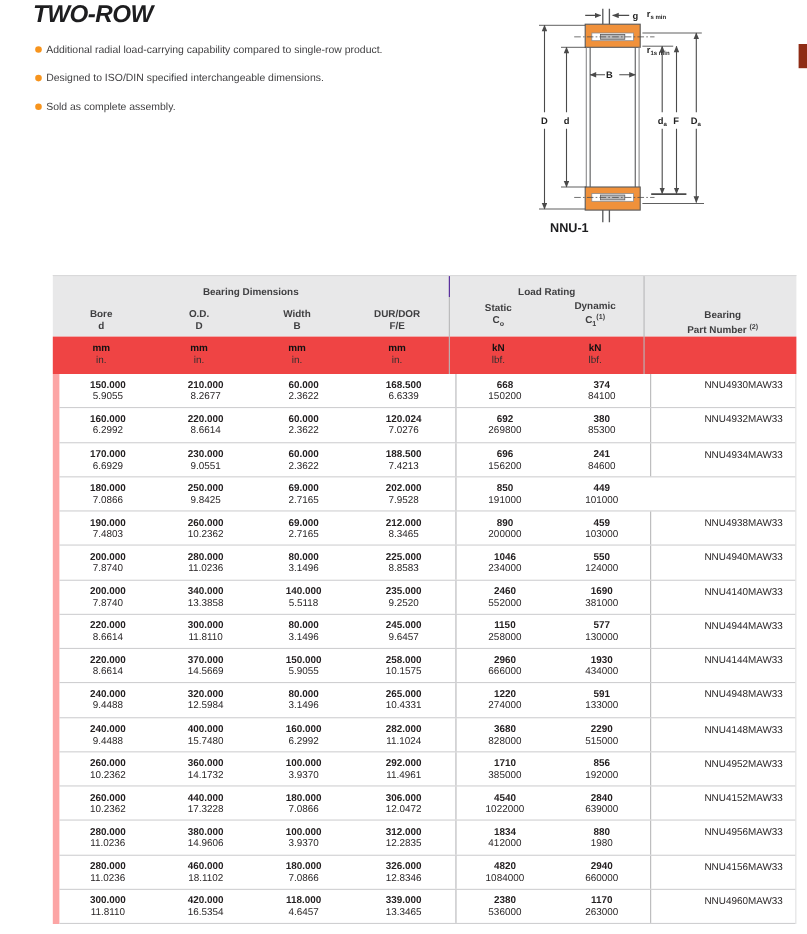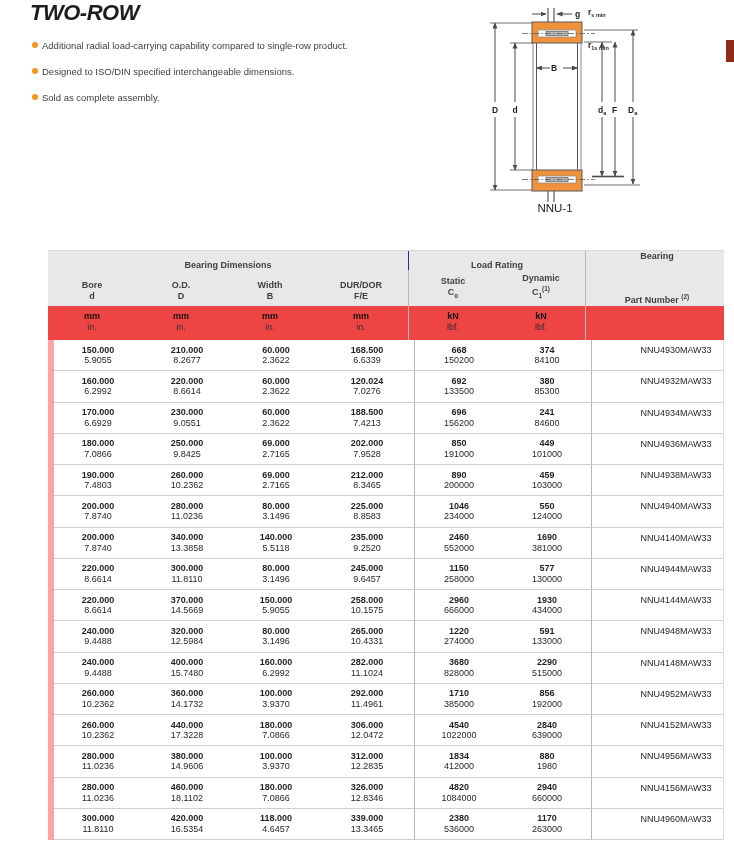--- a/index.html
+++ b/index.html
@@ -14,40 +14,40 @@
   }
   .bullets{position:absolute;left:32px;top:40px;margin:0;padding:0;list-style:none;width:430px;}
   .bullets li{position:relative;padding:0 0 0 10px;margin:0 0 15px 0;font-size:9.5px;color:#414042;line-height:11px;}
   .bullets .dot{position:absolute;left:0;top:2px;width:6px;height:6px;border-radius:50%;background:#F7941D;}
   
   .edge-tab{position:absolute;right:0;top:40px;width:8px;height:22px;background:#8F2C15;}
   
   .diagram{position:absolute;left:462px;top:4px;width:250px;height:212px;}
   .diagram svg{display:block;}
   .diag-caption{
-    position:absolute;left:38px;top:198px;width:110px;text-align:center;
-    font-size:11.5px;font-weight:400;color:#1d1d1f;
+    position:absolute;left:38px;top:198px;width:110px;
+    font-size:11.5px;font-weight:700;color:#1d1d1f;
   }
   
   .btable{
     position:absolute;left:28px;top:250px;width:676px;
     font-size:9px;
     padding-left:20px;
   }
   .hgrid,.ugrid,.trow{
     display:grid;
     grid-template-columns:88px 90px 88px 94px 89px 88px 143px;
   }
   .hgrid{background:#E8E8E9;border-top:1px solid #d9d9da;}
   .hcell{color:#3f3f41;text-align:center;}
   .g-dim{grid-column:1/5;grid-row:1;padding-top:9px;font-weight:700;}
   .g-load{grid-column:5/7;grid-row:1;padding-top:9px;font-weight:700;border-left:1px solid #4c1d95;}
   .g-part{
     grid-column:7;grid-row:1/3;border-left:1px solid #b7b7b9;
-    display:flex;flex-direction:column;justify-content:space-between;font-weight:700;line-height:11px;
+    display:flex;flex-direction:column;justify-content:flex-end;font-weight:700;line-height:11px;
   }
   .colhdr{grid-row:2;height:31px;display:flex;flex-direction:column;justify-content:flex-end;padding-bottom:5px;line-height:10.5px;font-weight:700;}
   .colhdr .sym{font-weight:700;}
   .c5{border-left:1px solid #b7b7b9;}
   .c7{border-left:1px solid #b7b7b9;}
   sub{font-size:6.5px;}
   sup{font-size:6.5px;}
   .ugrid{background:#ef4444;height:34px;}
   .ucell{text-align:center;padding-top:5px;line-height:11px;}
   .ucell .u1{font-weight:700;color:#111;}
@@ -254,21 +254,21 @@
     <div class="tcell">
           <div class="v1">60.000</div>
           <div class="v2">2.3622</div>
         </div>
     <div class="tcell">
           <div class="v1">120.024</div>
           <div class="v2">7.0276</div>
         </div>
     <div class="tcell c5">
           <div class="v1">692</div>
-          <div class="v2">133500</div>
+          <div class="v2">269800</div>
         </div>
     <div class="tcell">
           <div class="v1">380</div>
           <div class="v2">85300</div>
         </div>
     <div class="pcell c7"><span class="v2">NNU4932MAW33</span></div>
   </div>
       <div class="trow">
     <div class="tcell">
           <div class="v1">170.000</div>
@@ -314,21 +314,20 @@
           <div class="v2">7.9528</div>
         </div>
     <div class="tcell c5">
           <div class="v1">850</div>
           <div class="v2">191000</div>
         </div>
     <div class="tcell">
           <div class="v1">449</div>
           <div class="v2">101000</div>
         </div>
-    <div class="pcell c7"><span class="v2">NNU4936MAW33</span></div>
   </div>
       <div class="trow">
     <div class="tcell">
           <div class="v1">190.000</div>
           <div class="v2">7.4803</div>
         </div>
     <div class="tcell">
           <div class="v1">260.000</div>
           <div class="v2">10.2362</div>
         </div>

